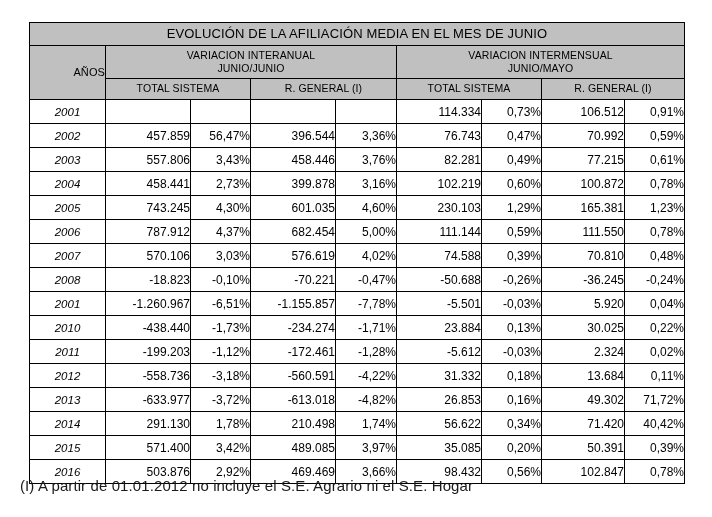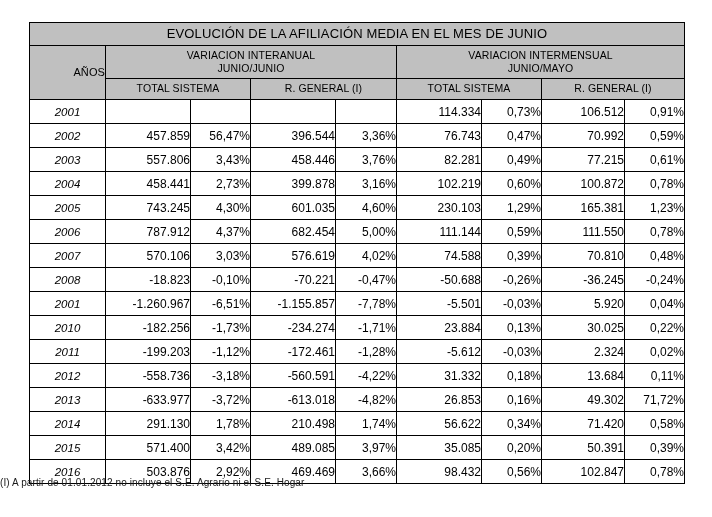--- a/index.html
+++ b/index.html
@@ -92,23 +92,23 @@
     padding-right: 6px;
     font-size: 12px;
   }
 
   
   td.grp-sep, th.grp-sep { border-left: 2px solid #000000; }
 
   
   .footnote {
     position: absolute;
-    left: 0;
+    left: 20px;
     top: 477px;
-    font-size: 10px;
+    font-size: 15px;
     color: #1a1a1a;
     white-space: nowrap;
     letter-spacing: 0.1px;
   }
 </style>
 </head>
 <body>
 
 <div id="sheet">
 
@@ -245,21 +245,21 @@
           <td class="num">-6,51%</td>
           <td class="num">-1.155.857</td>
           <td class="num">-7,78%</td>
           <td class="num grp-sep">-5.501</td>
           <td class="num">-0,03%</td>
           <td class="num">5.920</td>
           <td class="num thick-right">0,04%</td>
         </tr>
         <tr>
           <td class="year thick-left">2010</td>
-          <td class="num grp-sep">-182.256</td>
+          <td class="num grp-sep">-438.440</td>
           <td class="num">-1,73%</td>
           <td class="num">-234.274</td>
           <td class="num">-1,71%</td>
           <td class="num grp-sep">23.884</td>
           <td class="num">0,13%</td>
           <td class="num">30.025</td>
           <td class="num thick-right">0,22%</td>
         </tr>
         <tr>
           <td class="year thick-left">2011</td>
@@ -296,21 +296,21 @@
         </tr>
         <tr>
           <td class="year thick-left">2014</td>
           <td class="num grp-sep">291.130</td>
           <td class="num">1,78%</td>
           <td class="num">210.498</td>
           <td class="num">1,74%</td>
           <td class="num grp-sep">56.622</td>
           <td class="num">0,34%</td>
           <td class="num">71.420</td>
-          <td class="num thick-right">0,58%</td>
+          <td class="num thick-right">40,42%</td>
         </tr>
         <tr>
           <td class="year thick-left">2015</td>
           <td class="num grp-sep">571.400</td>
           <td class="num">3,42%</td>
           <td class="num">489.085</td>
           <td class="num">3,97%</td>
           <td class="num grp-sep">35.085</td>
           <td class="num">0,20%</td>
           <td class="num">50.391</td>

